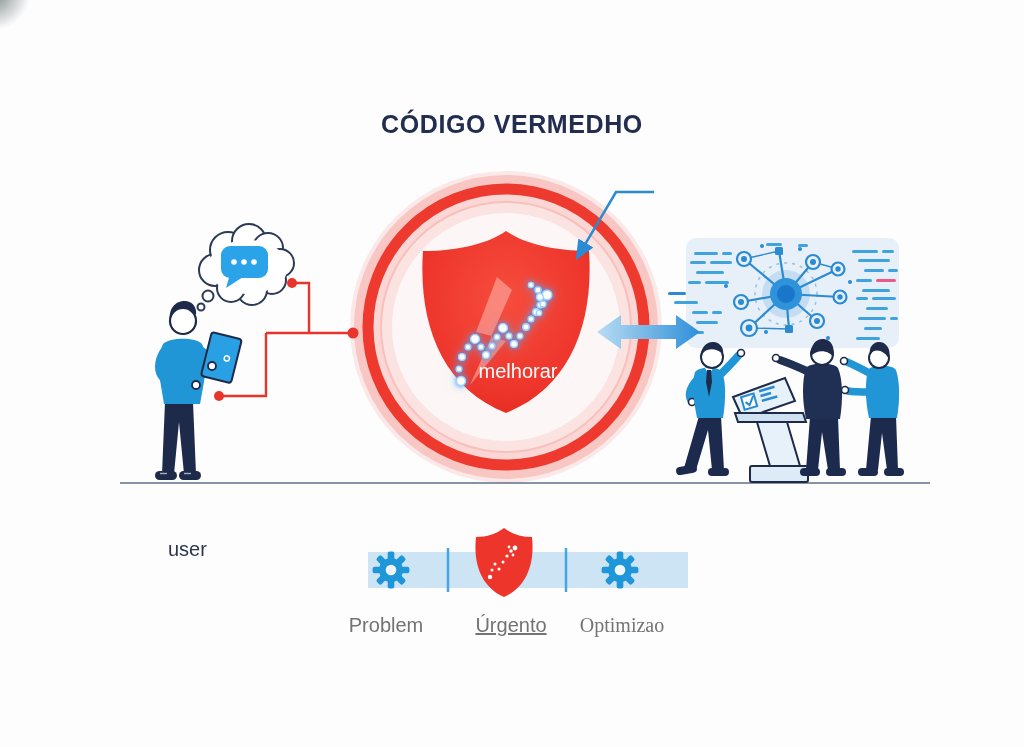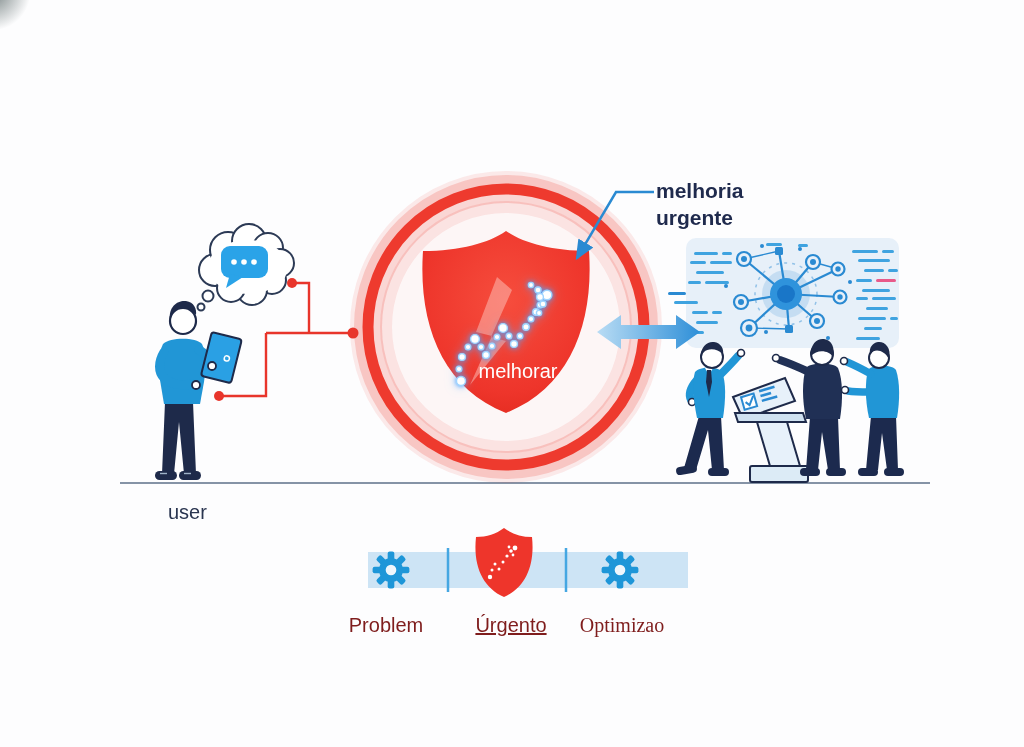--- a/index.html
+++ b/index.html
@@ -17,25 +17,25 @@
   #scene{position:absolute;left:0;top:0;}
   .title{
     left:50%;top:110px;transform:translateX(-50%);
     font-size:25px;font-weight:700;letter-spacing:.6px;color:#222d4f;white-space:nowrap;
   }
   .callout-text{
     left:656px;top:178px;font-size:21px;font-weight:600;color:#1f2a4d;
     line-height:1.28;white-space:pre-line;
   }
   .actor-label{font-size:20px;color:#2a3550;}
-  .label-user{left:168px;top:501px;}
+  .label-user{left:168px;top:538px;}
   .label-pros{left:700px;top:513px;white-space:nowrap;}
   .step-label{
     top:614px;transform:translateX(-50%);
-    font-size:20px;color:#7f1d1d;white-space:nowrap;
+    font-size:20px;color:#737373;white-space:nowrap;
   }
   .step-1{left:386px;}
   .step-2{left:511px;text-decoration:underline;}
   .step-3{left:622px;font-family:Liberation Serif, serif;}
 </style>
 </head>
 <body>
 
 <div id="canvas">
 
@@ -321,23 +321,22 @@
             <circle cx="507" cy="556" r="1.6"></circle>
           <circle cx="511" cy="551" r="1.8"></circle>
             <circle cx="515" cy="548" r="2.4"></circle>
             <circle cx="509" cy="547" r="1.4"></circle>
           <circle cx="513" cy="555" r="1.4"></circle>
         </g>
       </g>
     </g>
   </svg>
 
-
-  <div class="abs callout-text">melhoria
-urgente</div>
+  <div class="abs title">CÓDIGO VERMEDHO</div>
+
 
   <div class="abs actor-label label-user">user</div>
 
 
   <div class="abs step-label step-1">Problem</div>
   <div class="abs step-label step-2">Úrgento</div>
   <div class="abs step-label step-3">Optimizao</div>
 
 </div>
 

